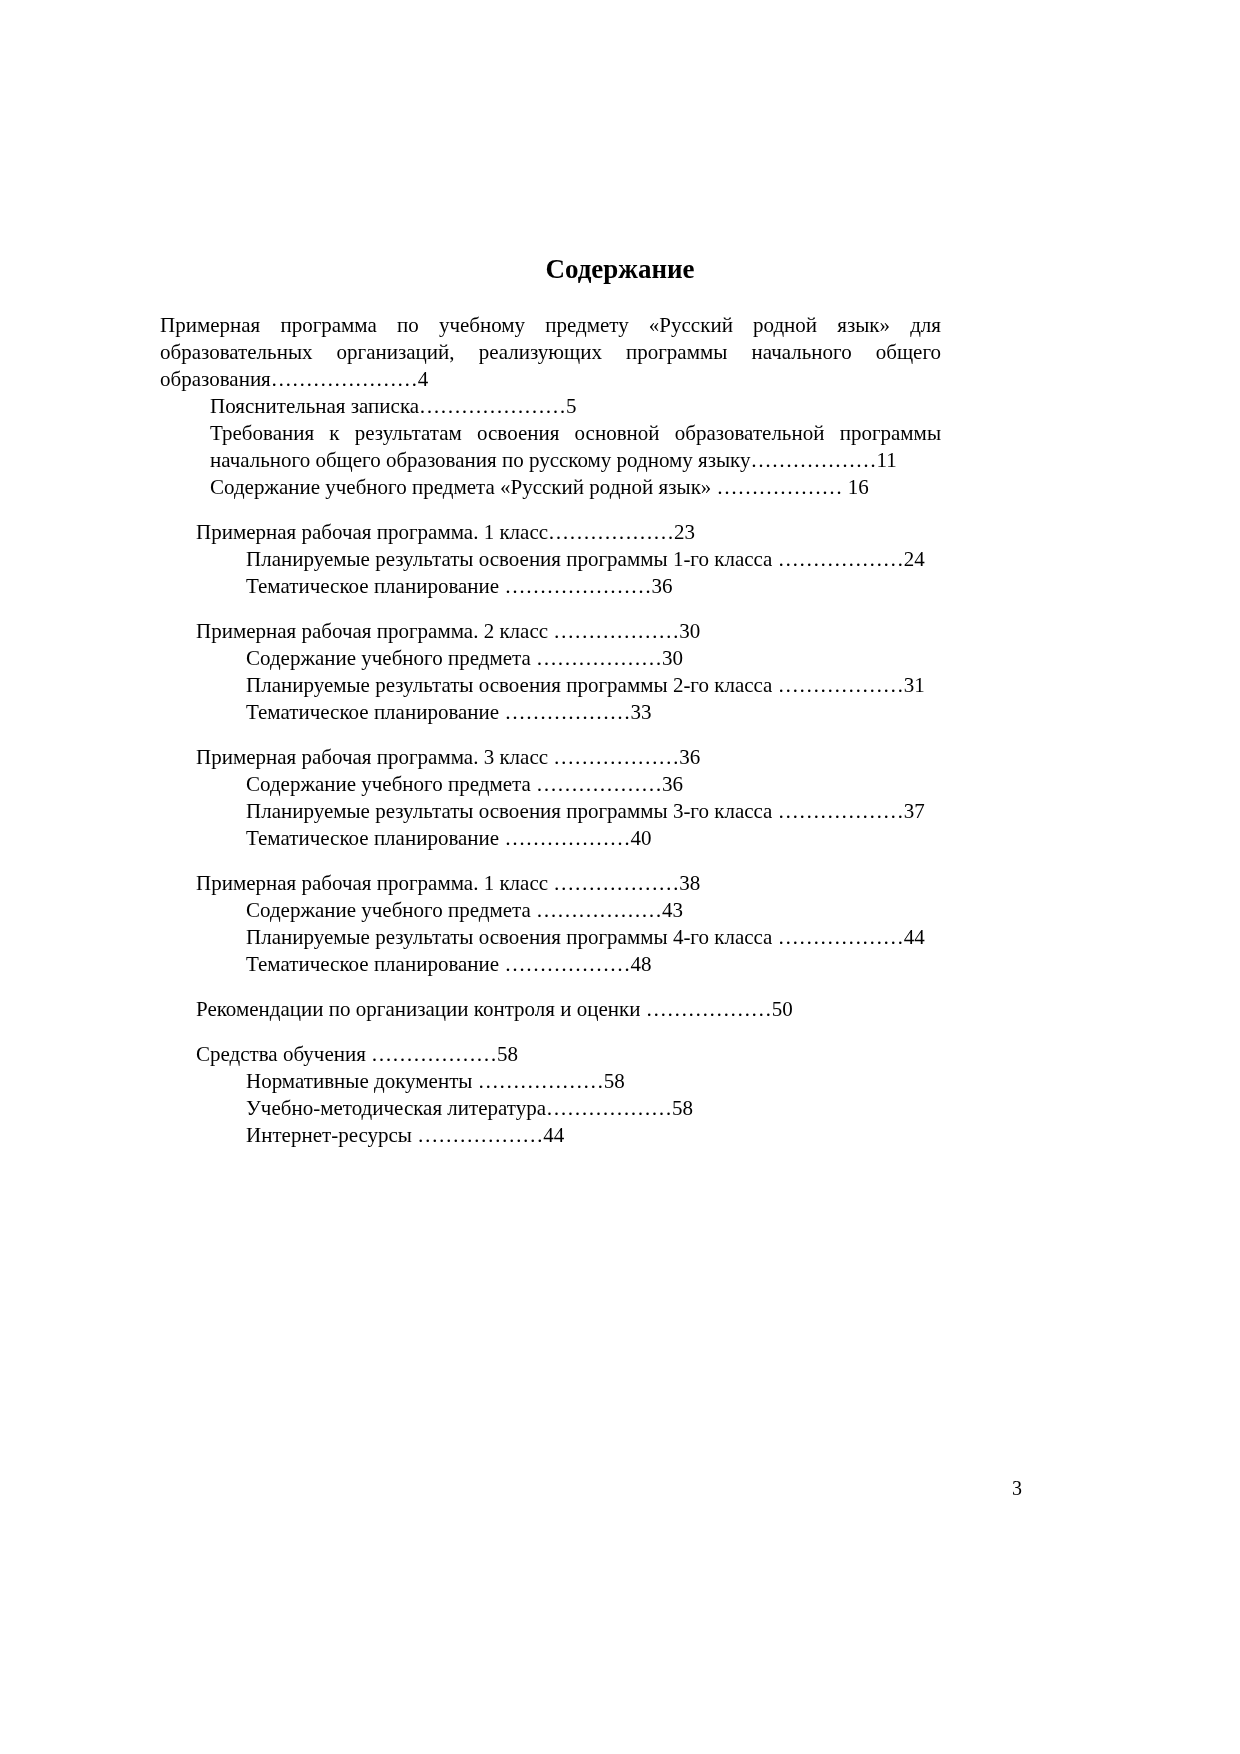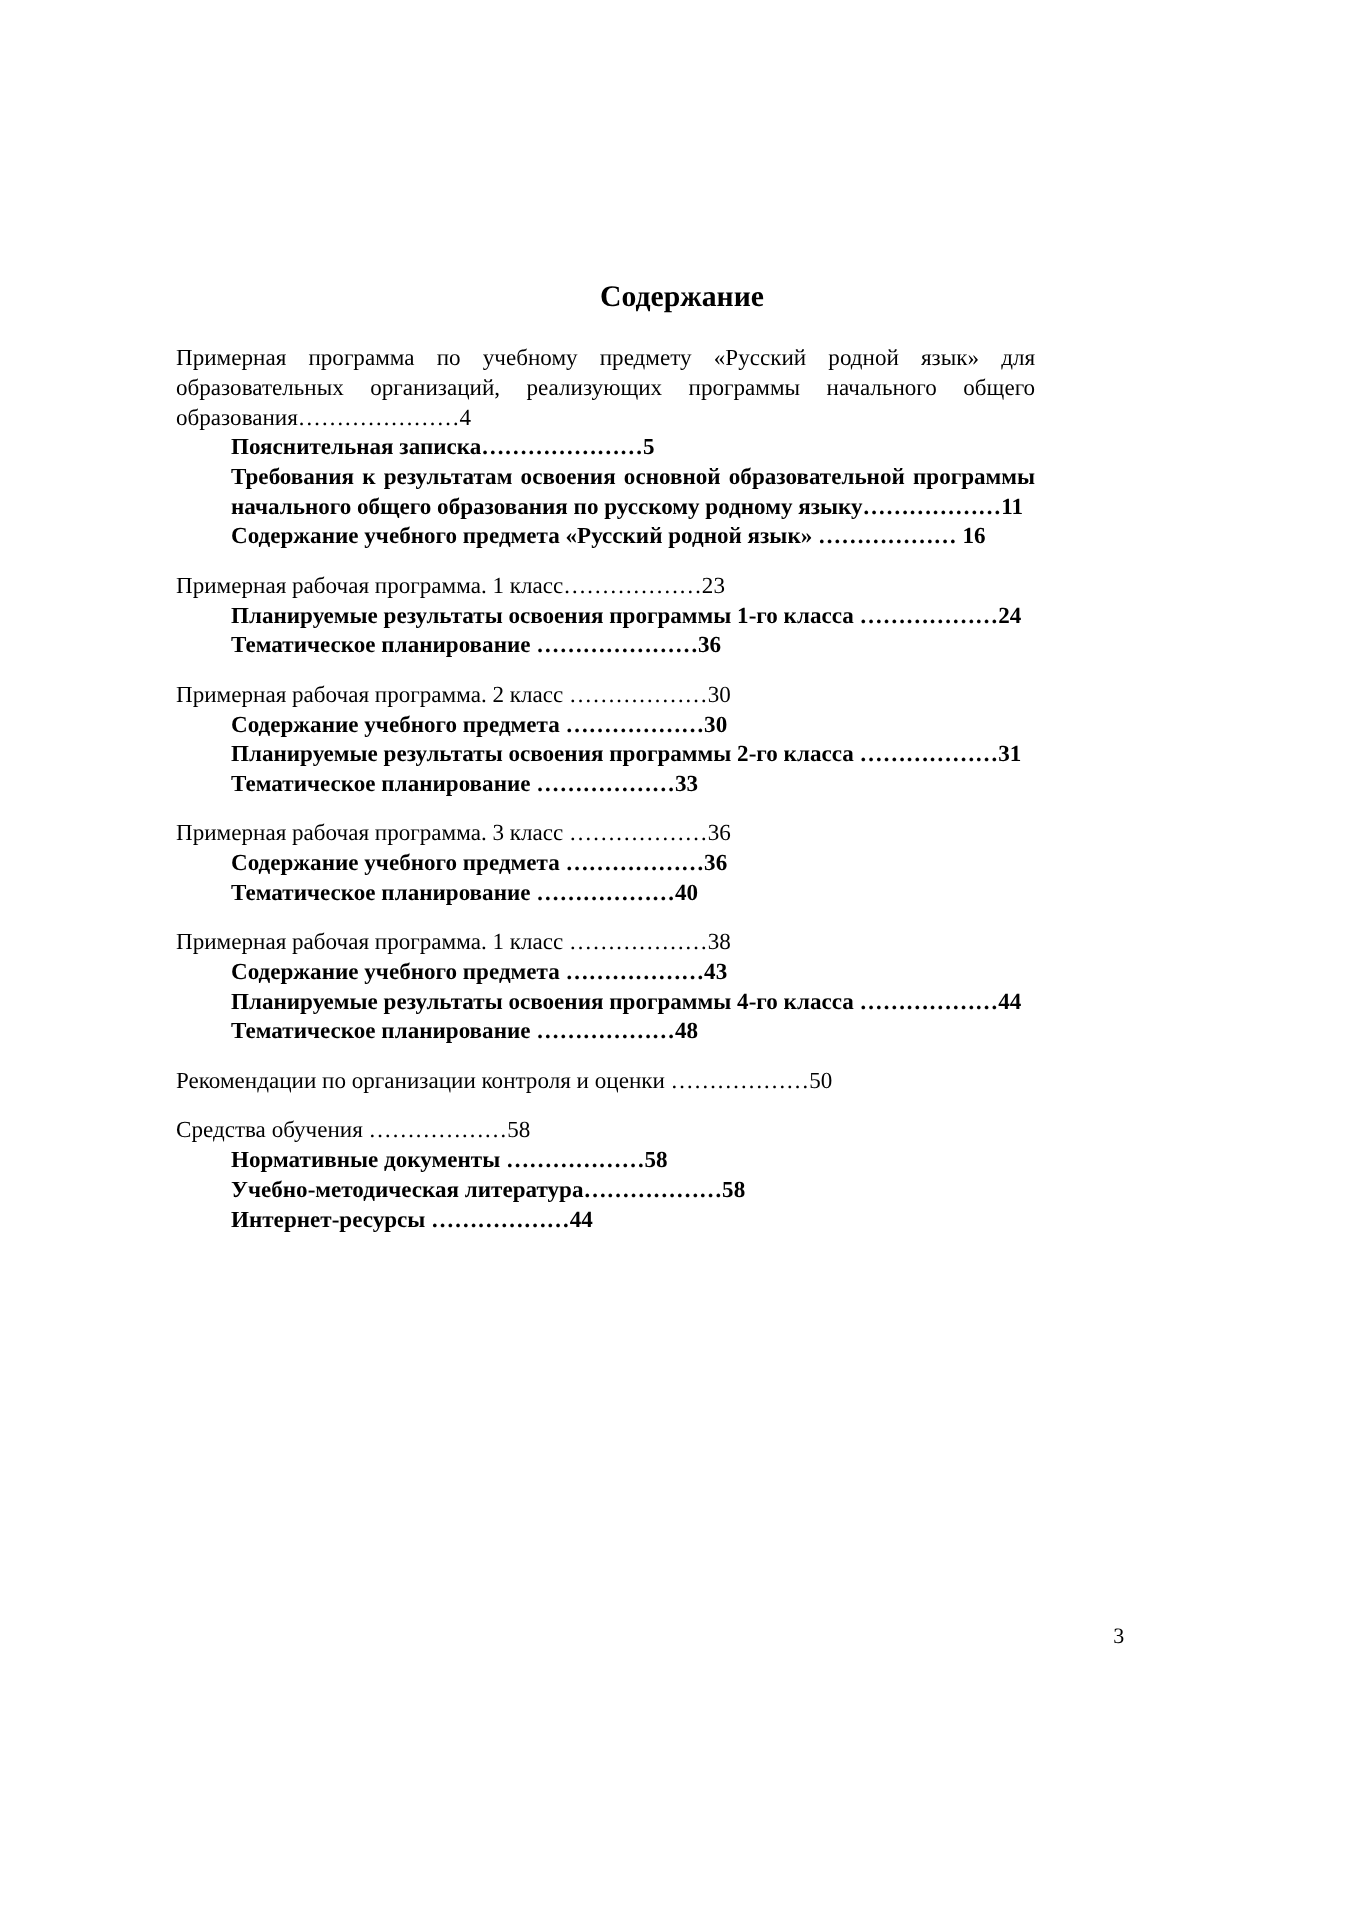--- a/index.html
+++ b/index.html
@@ -26,25 +26,25 @@
   }
   .doc-title {
     width: 920px;           
     text-align: center;
     font-weight: bold;
     font-size: 27px;
     line-height: 34px;
     margin: 0 0 26px 0;
   }
   p { margin: 0; }
-  .toc-section + .toc-section { margin-top: 18px; }
+  .toc-section + .toc-section { margin-top: 18px; margin-left: 36px; }
   .toc-heading { font-weight: normal; }
   .toc-heading .b { font-weight: normal; }
   .justify { text-align: justify; }
-  .items { padding-left: 50px; font-weight: bold; }
+  .items { padding-left: 50px; }
   .footer-pagenum {
     position: absolute;
     left: 1012px;
     top: 1476px;
     font-size: 20px;
     line-height: 24px;
   }
 </style>
 </head>
 <body>
@@ -77,20 +77,21 @@
         <p class="item">Содержание учебного предмета ………………30</p>
         <p class="item">Планируемые результаты освоения программы 2-го класса ………………31</p>
         <p class="item">Тематическое планирование ………………33</p>
       </div>
     </div>
 
     <div class="toc-section">
       <p class="toc-heading"><span class="b">Примерная рабочая программа. 3 класс </span><span>………………36</span></p>
       <div class="items">
         <p class="item">Содержание учебного предмета ………………36</p>
+        <p class="item">Планируемые результаты освоения программы 3-го класса ………………37</p>
         <p class="item">Тематическое планирование ………………40</p>
       </div>
     </div>
 
     <div class="toc-section">
       <p class="toc-heading"><span class="b">Примерная рабочая программа. 1 класс </span><span>………………38</span></p>
       <div class="items">
         <p class="item">Содержание учебного предмета ………………43</p>
         <p class="item">Планируемые результаты освоения программы 4-го класса ………………44</p>
         <p class="item">Тематическое планирование ………………48</p>

